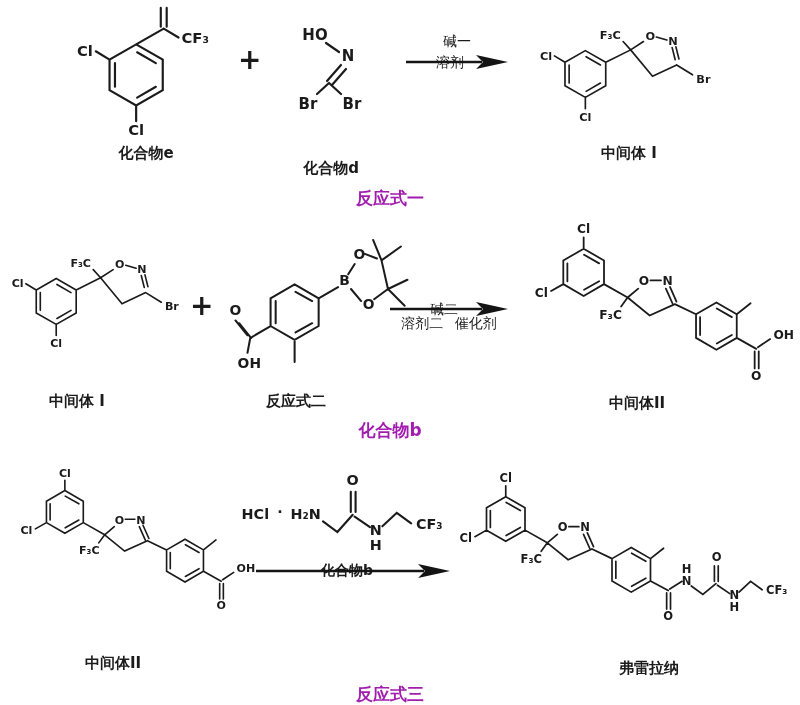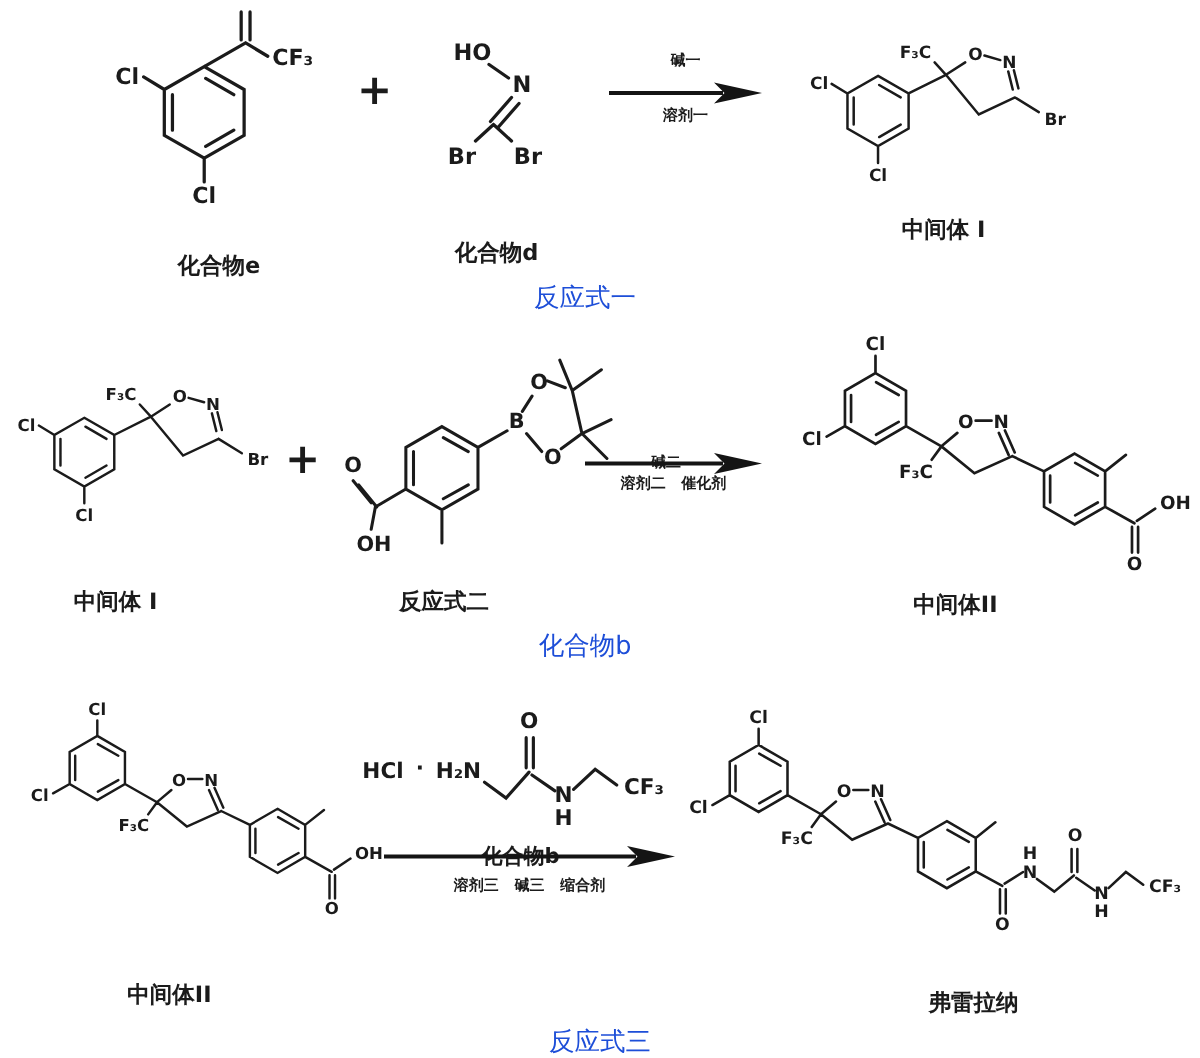--- a/index.html
+++ b/index.html
@@ -6,25 +6,25 @@
   .scheme {
     position:relative; width:800px; height:705px; background:#ffffff;
     font-family:"DejaVu Sans", sans-serif; color:#1b1b1b; overflow:hidden;
   }
   .caption {
     position:absolute; transform:translateX(-50%);
     font-weight:bold; font-size:15px; white-space:nowrap; color:#1b1b1b;
   }
   .rxn-title {
     position:absolute; transform:translateX(-50%);
-    font-weight:normal; font-size:17px; white-space:nowrap; color:#1d4ed8;
+    font-weight:bold; font-size:17px; white-space:nowrap; color:#a21caf;
   }
   .cond {
     position:absolute; transform:translateX(-50%);
-    font-weight:bold; font-size:10px; white-space:nowrap; word-spacing:7px; color:#1b1b1b;
+    font-weight:normal; font-size:14px; white-space:nowrap; word-spacing:7px; color:#1b1b1b;
   }
   .plus {
     position:absolute; font-weight:bold; font-size:28px; line-height:1; color:#1b1b1b;
   }
   svg.struct { position:absolute; overflow:visible; }
   .bond { stroke:#1b1b1b; stroke-width:2.2; stroke-linecap:round; fill:none; }
   .atom { font-family:"DejaVu Sans", sans-serif; font-weight:bold; font-size:15px; fill:#1b1b1b; }
   .arrowline { stroke:#141414; stroke-width:2.6; }
   .arrowhead { fill:#141414; stroke:none; }
 </style>
@@ -39,42 +39,42 @@
       M81,49 L100,60 M100,84 L81,95 M58.5,84 L58.5,60
       M53,56.5 L39,48
       M80,103 L80,119
       M80,41 L108,25
       M105,23 L105,4 M111,23 L111,4
       M108,25 L123,34"></path>
     <text class="atom" x="36" y="53" text-anchor="end">Cl</text>
     <text class="atom" x="80" y="133" text-anchor="middle">Cl</text>
     <text class="atom" x="126" y="40" text-anchor="start">CF₃</text>
   </svg>
-  <div class="caption" style="left:146px; top:144px;margin-top:24px;">化合物e</div>
+  <div class="caption" style="left:146px; top:144px;">化合物e</div>
 
   <div class="plus" style="left:238px; top:46px;">+</div>
 
   <svg class="struct" style="left:282px; top:18px;" width="120" height="94" viewBox="0 0 120 94">
     <path class="bond" d="
       M44,25 L57,34
       M59,47 L45,63 M64,51 L50,67
       M47,65 L35,76 M47,65 L59,76"></path>
     <text class="atom" x="33" y="22" text-anchor="middle">HO</text>
     <text class="atom" x="66" y="43" text-anchor="middle">N</text>
     <text class="atom" x="26" y="91" text-anchor="middle">Br</text>
     <text class="atom" x="70" y="91" text-anchor="middle">Br</text>
   </svg>
   <div class="caption" style="left:331px; top:144px;margin-top:15px;">化合物d</div>
 
   <div class="cond" style="left:457px; top:33px;">碱一</div>
   <svg class="struct" style="left:406px; top:52px;" width="102" height="20" viewBox="0 0 102 20">
     <line class="arrowline" x1="0" y1="10" x2="76" y2="10"></line>
     <polygon class="arrowhead" points="70,3 102,10 70,17 77,10"></polygon>
   </svg>
-  <div class="cond" style="left:457px; top:70px;">溶剂一</div>
+  <div class="cond" style="left:457px; top:54px;">溶剂一</div>
 
   <svg class="struct" style="left:528px; top:6px;" width="200" height="130" viewBox="0 0 265 148">
     <path class="bond" d="
       M76,47 L103,62.5 L103,93.5 L76,109 L49,93.5 L49,62.5 Z
       M77,55 L96,66 M96,90 L77,101 M54.5,90 L54.5,66
       M49,62.5 L35,54
       M76,109 L76,124
       M103,62.5 L136,46
       M136,46 L126,35
       M136,46 L153,35
@@ -221,21 +221,20 @@
     <text class="atom" x="156" y="74" text-anchor="middle">N</text>
     <text class="atom" x="156" y="90" text-anchor="middle">H</text>
     <text class="atom" x="198" y="68" text-anchor="start">CF₃</text>
   </svg>
   <div class="caption" style="left:347px; top:562px; font-size:14px;">化合物b</div>
 
   <svg class="struct" style="left:256px; top:561px;" width="194" height="20" viewBox="0 0 194 20">
     <line class="arrowline" x1="0" y1="10" x2="168" y2="10"></line>
     <polygon class="arrowhead" points="162,3 194,10 162,17 169,10"></polygon>
   </svg>
-  <div class="cond" style="left:353px; top:583px;">溶剂三 碱三 缩合剂</div>
 
   <svg class="struct" style="left:438px; top:466px;" width="358" height="166" viewBox="0 0 465 210">
     <path class="bond" d="
       M88,37 L113,51.5 L113,80.5 L88,95 L63,80.5 L63,51.5 Z
       M88.5,44.5 L107,55 M107,77 L88.5,87.5 M68,77 L68,55
       M88,37 L88,23
       M63,80.5 L48,89
       M113,80.5 L142,97
       M142,97 L134,108
       M142,97 L155,86
@@ -261,15 +260,15 @@
     <text class="atom" x="299" y="197" text-anchor="middle">O</text>
     <text class="atom" x="323" y="136" text-anchor="middle">H</text>
     <text class="atom" x="323" y="152" text-anchor="middle">N</text>
     <text class="atom" x="362" y="120" text-anchor="middle">O</text>
     <text class="atom" x="385" y="170" text-anchor="middle">N</text>
     <text class="atom" x="385" y="186" text-anchor="middle">H</text>
     <text class="atom" x="426" y="164" text-anchor="start">CF₃</text>
   </svg>
   <div class="caption" style="left:649px; top:659px;text-align:center;">弗雷拉纳</div>
 
-  <div class="rxn-title" style="left:400px; top:683px;">反应式三</div>
+  <div class="rxn-title" style="left:390px; top:683px;">反应式三</div>
 
 </div>
 
 </body></html>

